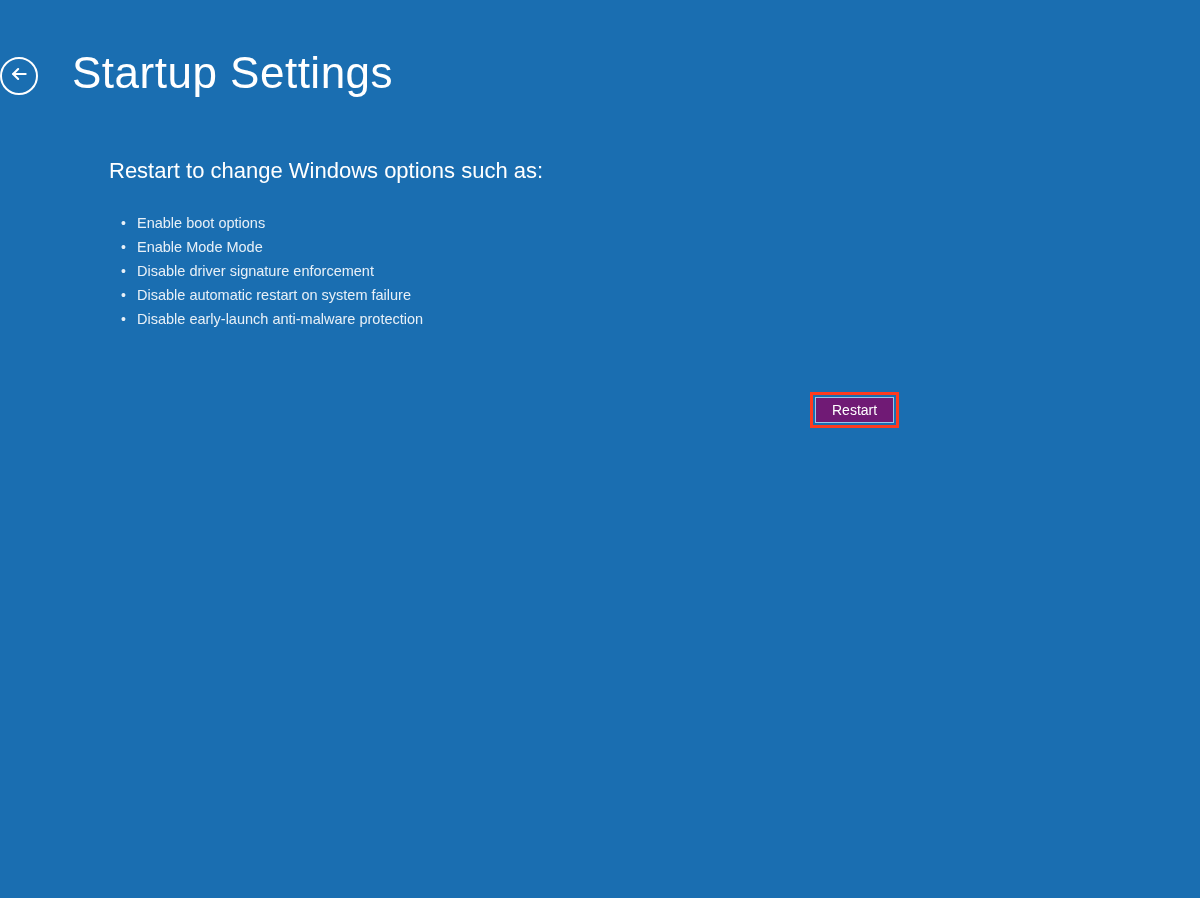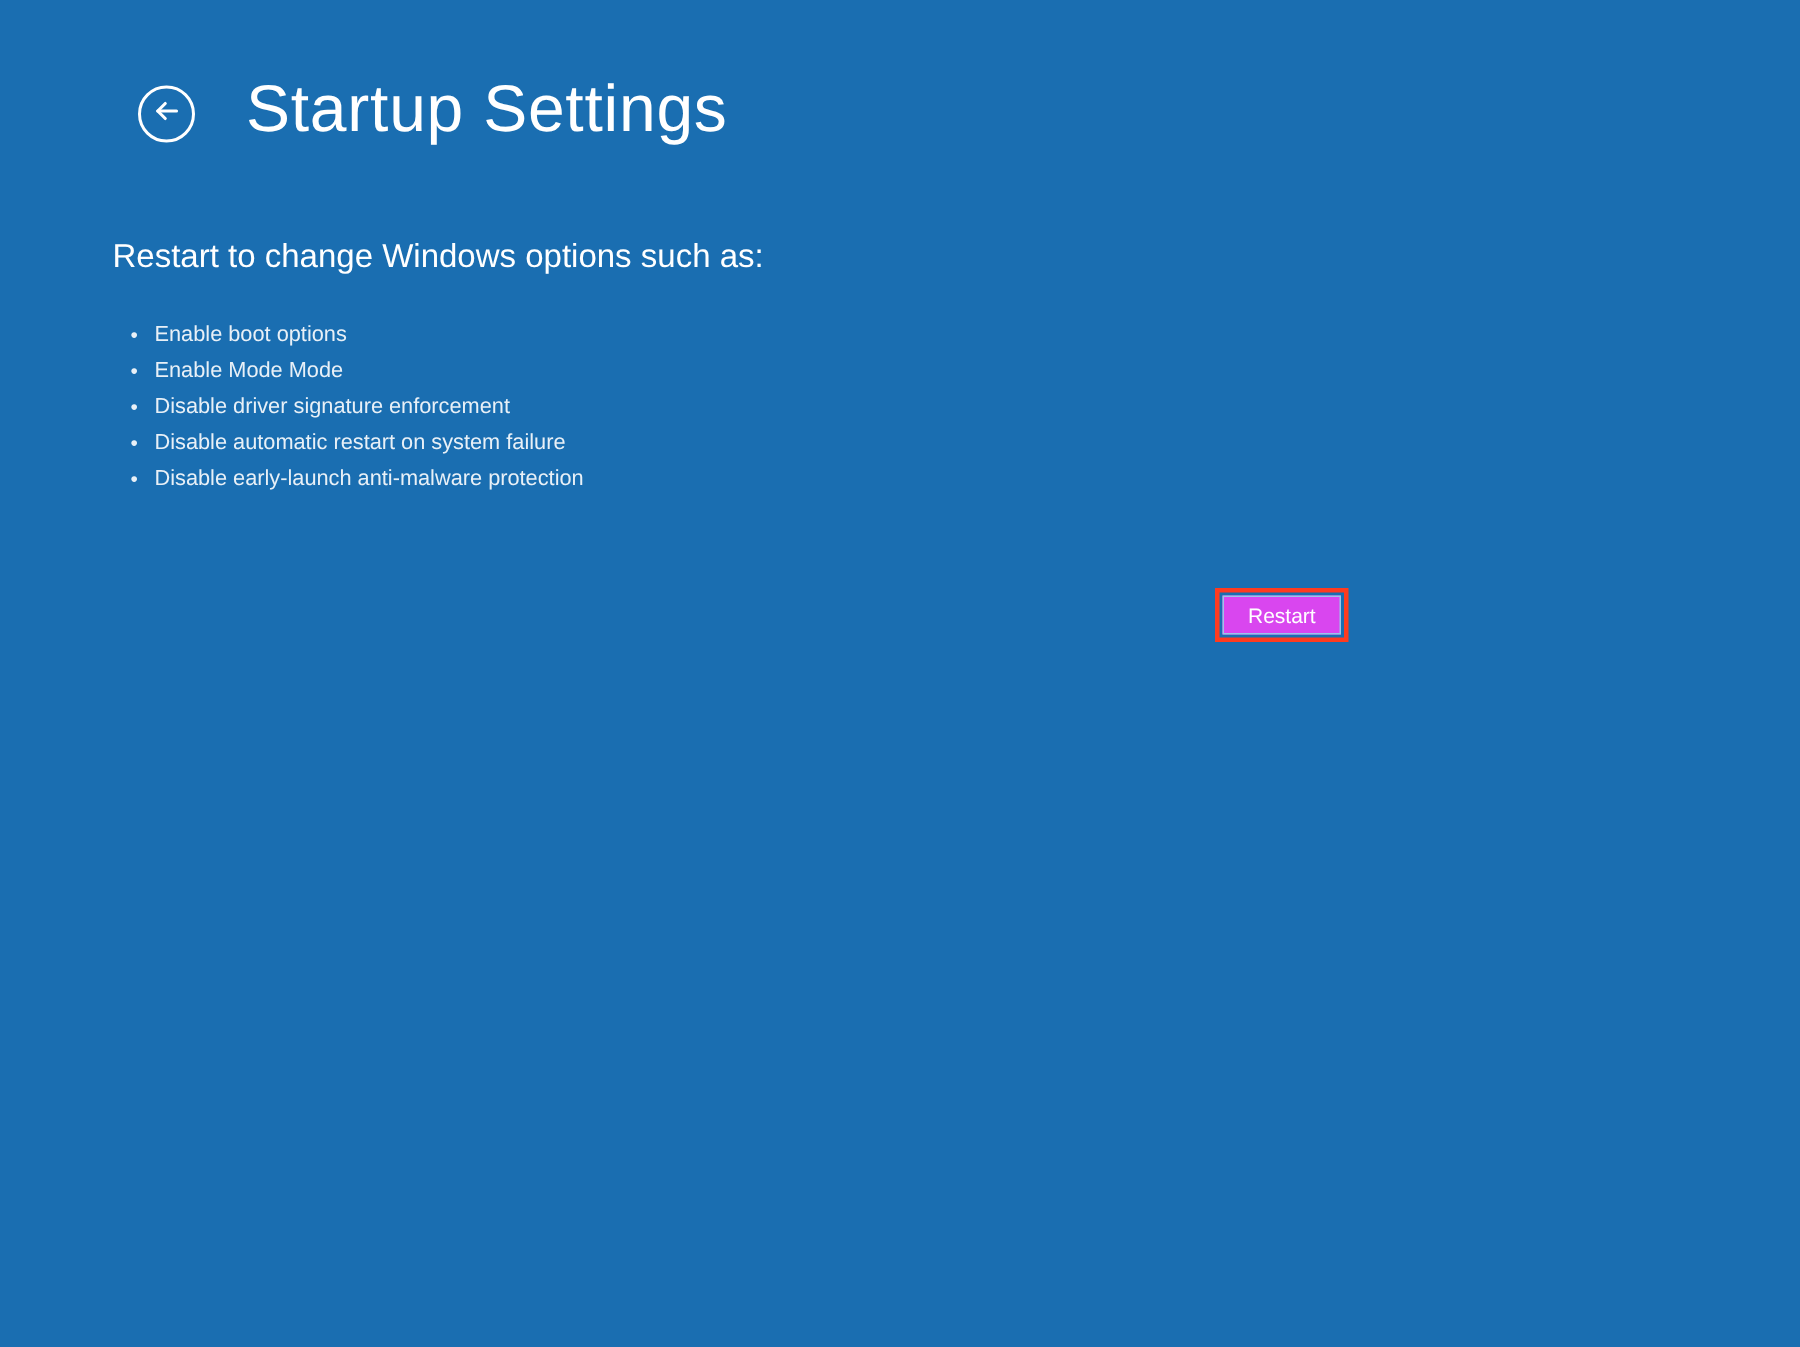--- a/index.html
+++ b/index.html
@@ -13,21 +13,20 @@
       background-color: #1a6eb1;
       font-family: 'Segoe UI Light', 'Segoe UI', Arial, sans-serif;
       color: #ffffff;
       overflow: hidden;
       position: relative;
     }
     .header {
       display: flex;
       align-items: center;
       padding-top: 48px;
-      padding-left: 92px;
     }
     .back-button {
       width: 38px;
       height: 38px;
       border: 2.5px solid #ffffff;
       border-radius: 50%;
       display: flex;
       align-items: center;
       justify-content: center;
       cursor: pointer;
@@ -37,21 +36,21 @@
     .back-button svg {
       width: 20px;
       height: 20px;
     }
     .page-title {
       font-size: 44px;
       font-weight: 300;
       letter-spacing: 0.5px;
     }
     .content {
-      padding-left: 75px;
+      padding-left: 109px;
       padding-top: 60px;
     }
     .subtitle {
       font-size: 22px;
       font-weight: 300;
       margin-bottom: 28px;
     }
     .options-list {
       list-style: none;
       padding-left: 12px;
@@ -72,21 +71,21 @@
       font-size: 14px;
     }
     .restart-button-wrapper {
       position: absolute;
       top: 392px;
       left: 810px;
       border: 3px solid #ff3b1f;
       padding: 2px;
     }
     .restart-button {
-      background-color: #d946ef;
+      background-color: #701a75;
       border: 1px solid #9cc5e8;
       color: #ffffff;
       font-family: 'Segoe UI', Arial, sans-serif;
       font-size: 14px;
       font-weight: 400;
       padding: 4px 16px;
       cursor: pointer;
       min-width: 68px;
       text-align: center;
     }

